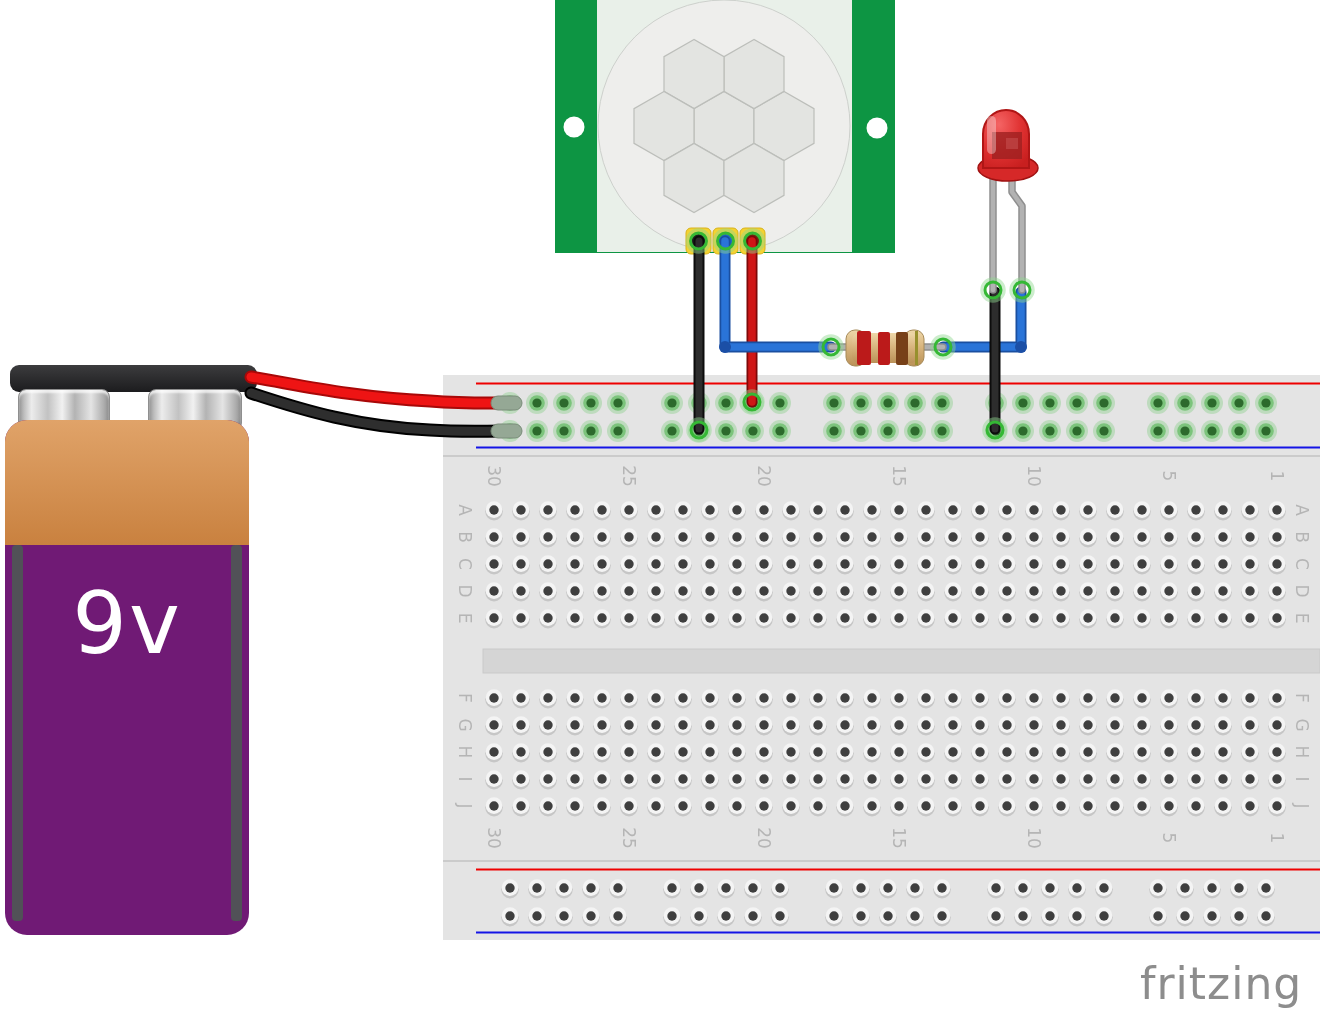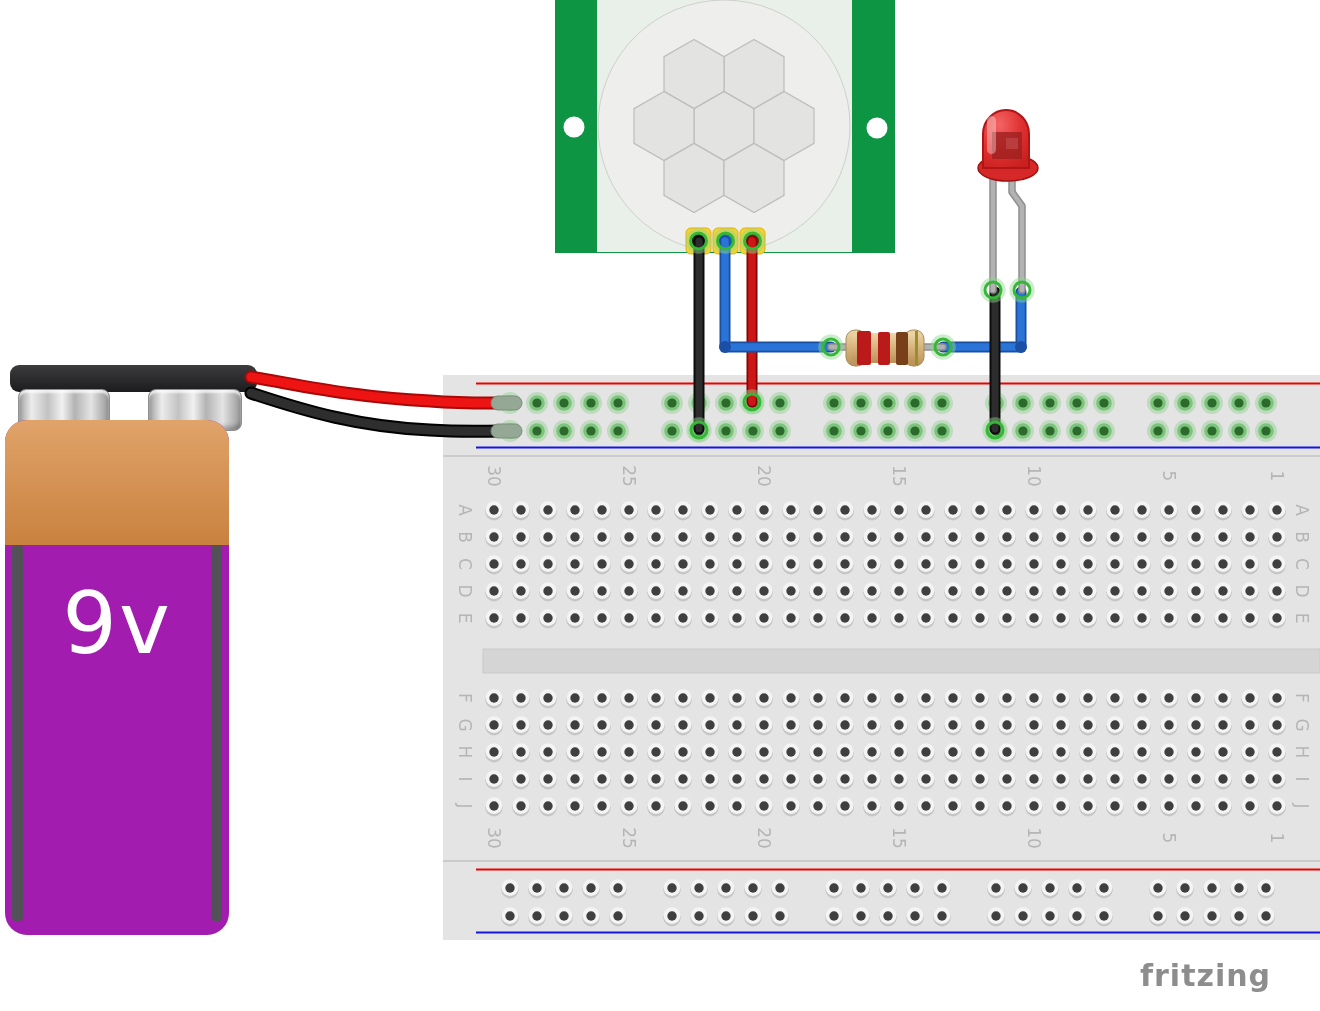--- a/index.html
+++ b/index.html
@@ -10,31 +10,31 @@
   
   .battery{position:absolute;left:5px;top:363px;width:262px;height:572px;}
   .bat-cap{position:absolute;left:5px;top:2px;width:247px;height:27px;border-radius:9px;
            background:linear-gradient(#3c3c3e,#1c1c1e);}
   .bat-term{position:absolute;top:26px;height:40px;border:1px solid #8f8f8f;border-radius:8px;
             background:linear-gradient(90deg,#9f9f9f 0%,#ececec 14%,#c2c2c2 32%,#f1f1f1 48%,
                        #b3b3b3 62%,#e4e4e4 80%,#979797 100%);
             box-shadow:inset 0 3px 2px rgba(255,255,255,.7),inset 0 -4px 4px rgba(0,0,0,.25);}
   .bat-term-l{left:13px;width:90px;}
   .bat-term-r{left:143px;width:92px;}
-  .bat-body{position:absolute;left:0;top:57px;width:224px;height:515px;border-radius:22px;
-            overflow:hidden;background:#a21caf;}
+  .bat-body{position:absolute;left:0;top:57px;width:244px;height:515px;border-radius:22px;
+            overflow:hidden;background:#701a75;}
   .bat-orange{position:absolute;left:0;top:0;width:100%;height:125px;
               background:linear-gradient(#e0a369,#c9813f);}
   .bat-side{position:absolute;top:125px;bottom:14px;width:11px;background:#515157;border-radius:4px;}
   .bat-side-l{left:7px;} .bat-side-r{right:7px;}
   .bat-label{position:absolute;left:0;top:160px;width:100%;text-align:center;color:#ffffff;
              font-size:86px;line-height:1;letter-spacing:2px;}
   
   .fritzing{position:absolute;left:1140px;top:958px;width:180px;color:#8d8d8d;
-            font-size:30px;font-weight:bold;letter-spacing:1px;}
+            font-size:44px;font-weight:normal;letter-spacing:1px;}
 </style>
 </head>
 <body>
 
 <div class="canvas">
 
   <div class="battery">
     <div class="bat-cap"></div>
     <div class="bat-term bat-term-l"></div>
     <div class="bat-term bat-term-r"></div>

